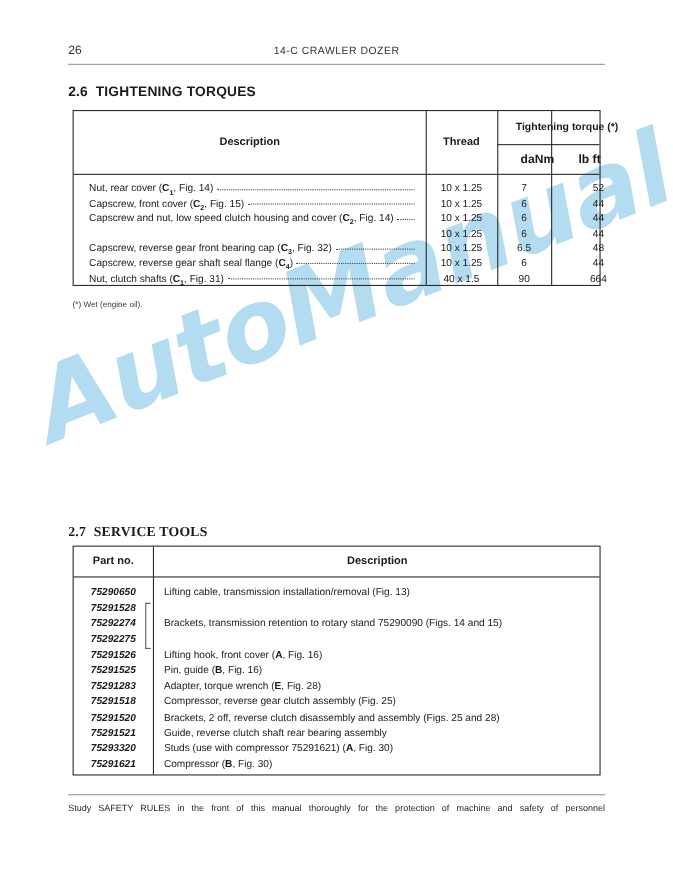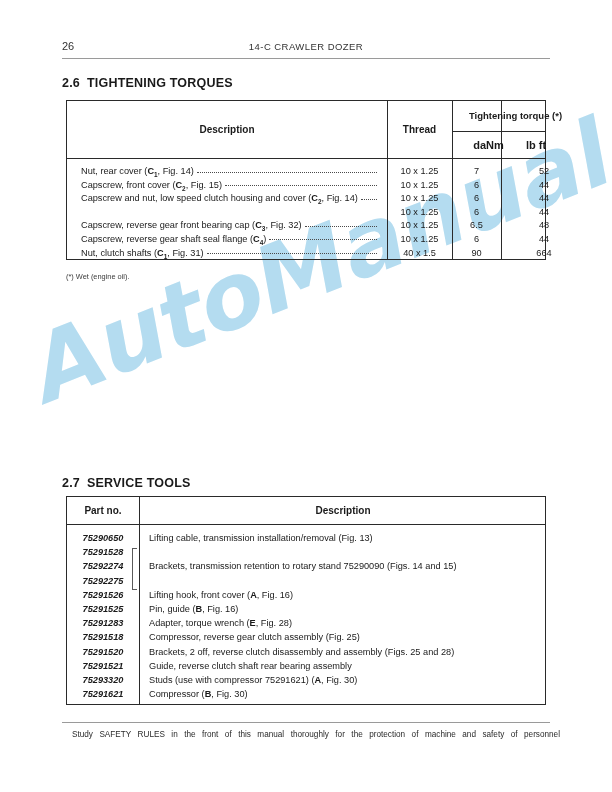--- a/index.html
+++ b/index.html
@@ -87,21 +87,21 @@
     position: absolute;
     width: 488px;
     left: 62px;
     text-align: left;
     font-size: 12.5px;
     font-weight: 700;
     letter-spacing: 0.2px;
   }
   .section-title .num { margin-right: 7px; }
   #sec-torque-title { top: 76px; }
-  #sec-tools-title { top: 476px; }
+  #sec-tools-title { top: 476px; font-family: Liberation Serif, serif; }
 
   
   .tbl {
     position: absolute;
     border: 1.2px solid #2a2a2a;
     box-sizing: border-box;
     background: transparent;
   }
 
   
@@ -295,21 +295,21 @@
   
   .footer-rule {
     position: absolute;
     left: 62px;
     top: 722px;
     width: 488px;
     border-top: 1px solid #9a9a9a;
   }
   .footer-text {
     position: absolute;
-    left: 72px;
+    left: 62px;
     top: 730px;
     width: 488px;
     font-size: 8.2px;
     text-align: justify;
     text-align-last: justify;
     color: #2a2a2a;
   }
 </style>
 </head>
 <body>

